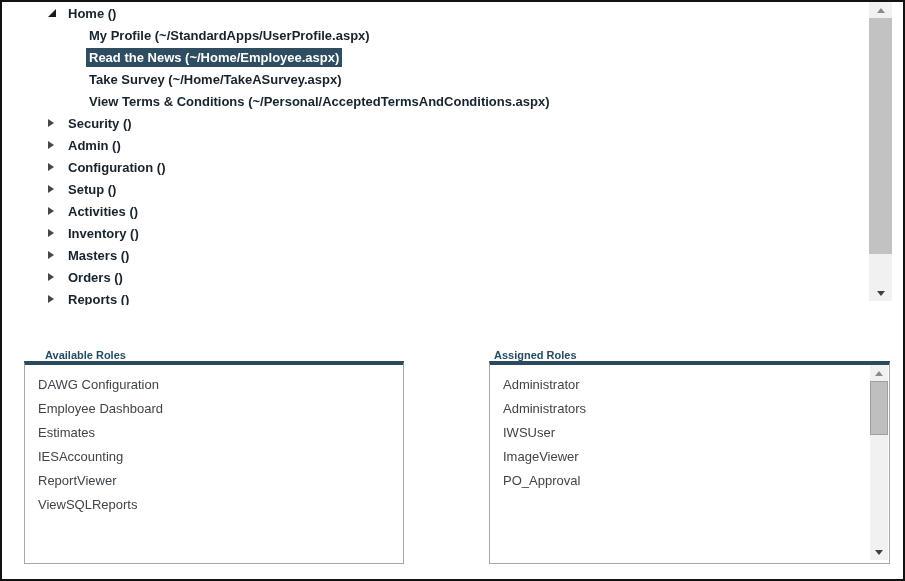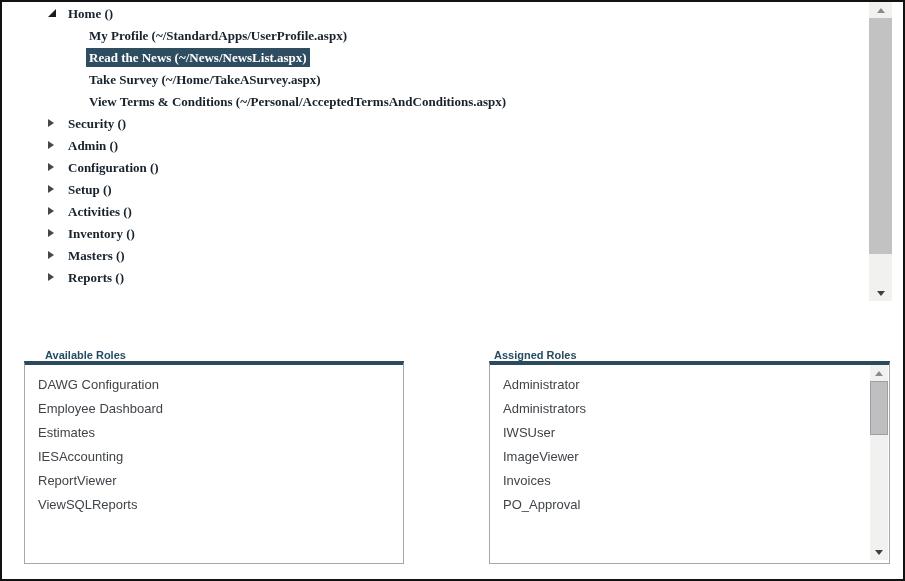--- a/index.html
+++ b/index.html
@@ -11,21 +11,21 @@
     font-family:"Liberation Sans", sans-serif;
     overflow:hidden;
   }
 
   
   .tree-panel {
     position:absolute; left:0; top:0; width:863px; height:303px;
     overflow:hidden;
   }
   .tree-row {
-    height:22px; display:flex; align-items:center; white-space:nowrap;font-family:Liberation Serif, serif;
+    height:22px; display:flex; align-items:center; white-space:nowrap;
   }
   .indent { display:inline-block; height:1px; flex:0 0 auto; }
   .indent.l0 { width:46px; }
   .indent.l1 { width:84px; }
   .glyph { display:inline-flex; width:17px; flex:0 0 auto; align-items:center; }
   .glyph.none { width:0; }
   .tri-expanded {
     width:0; height:0;
     border-left:8px solid transparent;
     border-bottom:8px solid #1c1c1c;
@@ -110,21 +110,21 @@
       <span class="tree-label">Home ()</span>
     </div>
     <div class="tree-row">
       <span class="indent l1"></span>
       <span class="glyph none"></span>
       <span class="tree-label">My Profile (~/StandardApps/UserProfile.aspx)</span>
     </div>
     <div class="tree-row">
       <span class="indent l1"></span>
       <span class="glyph none"></span>
-      <span class="tree-label selected">Read the News (~/News/NewsList.aspx)</span>
+      <span class="tree-label selected">Read the News (~/Home/Employee.aspx)</span>
     </div>
     <div class="tree-row">
       <span class="indent l1"></span>
       <span class="glyph none"></span>
       <span class="tree-label">Take Survey (~/Home/TakeASurvey.aspx)</span>
     </div>
     <div class="tree-row">
       <span class="indent l1"></span>
       <span class="glyph none"></span>
       <span class="tree-label">View Terms &amp; Conditions (~/Personal/AcceptedTermsAndConditions.aspx)</span>
@@ -170,20 +170,27 @@
         <span class="tri-collapsed"></span>
       </span>
       <span class="tree-label">Inventory ()</span>
     </div>
     <div class="tree-row">
       <span class="indent l0"></span>
       <span class="glyph">
         <span class="tri-collapsed"></span>
       </span>
       <span class="tree-label">Masters ()</span>
+    </div>
+    <div class="tree-row">
+      <span class="indent l0"></span>
+      <span class="glyph">
+        <span class="tri-collapsed"></span>
+      </span>
+      <span class="tree-label">Orders ()</span>
     </div>
     <div class="tree-row">
       <span class="indent l0"></span>
       <span class="glyph">
         <span class="tri-collapsed"></span>
       </span>
       <span class="tree-label">Reports ()</span>
     </div>
   </div>
 
@@ -210,21 +217,20 @@
     </div>
 </div>
 
 <div class="roles-label" id="assigned-label">Assigned Roles</div>
 <div class="listbox" id="assigned-box">
   <div class="list-inner" id="assigned-list">
       <div class="list-item">Administrator</div>
       <div class="list-item">Administrators</div>
       <div class="list-item">IWSUser</div>
       <div class="list-item">ImageViewer</div>
-      <div class="list-item">Invoices</div>
       <div class="list-item">PO_Approval</div>
     </div>
   <div class="vscroll list-scrollbar" style="position:absolute;">
     <div class="btn">
       <span class="arrow-up"></span>
     </div>
     <div class="thumb"></div>
     <div class="track-fill"></div>
     <div class="btn">
       <span class="arrow-down"></span>

